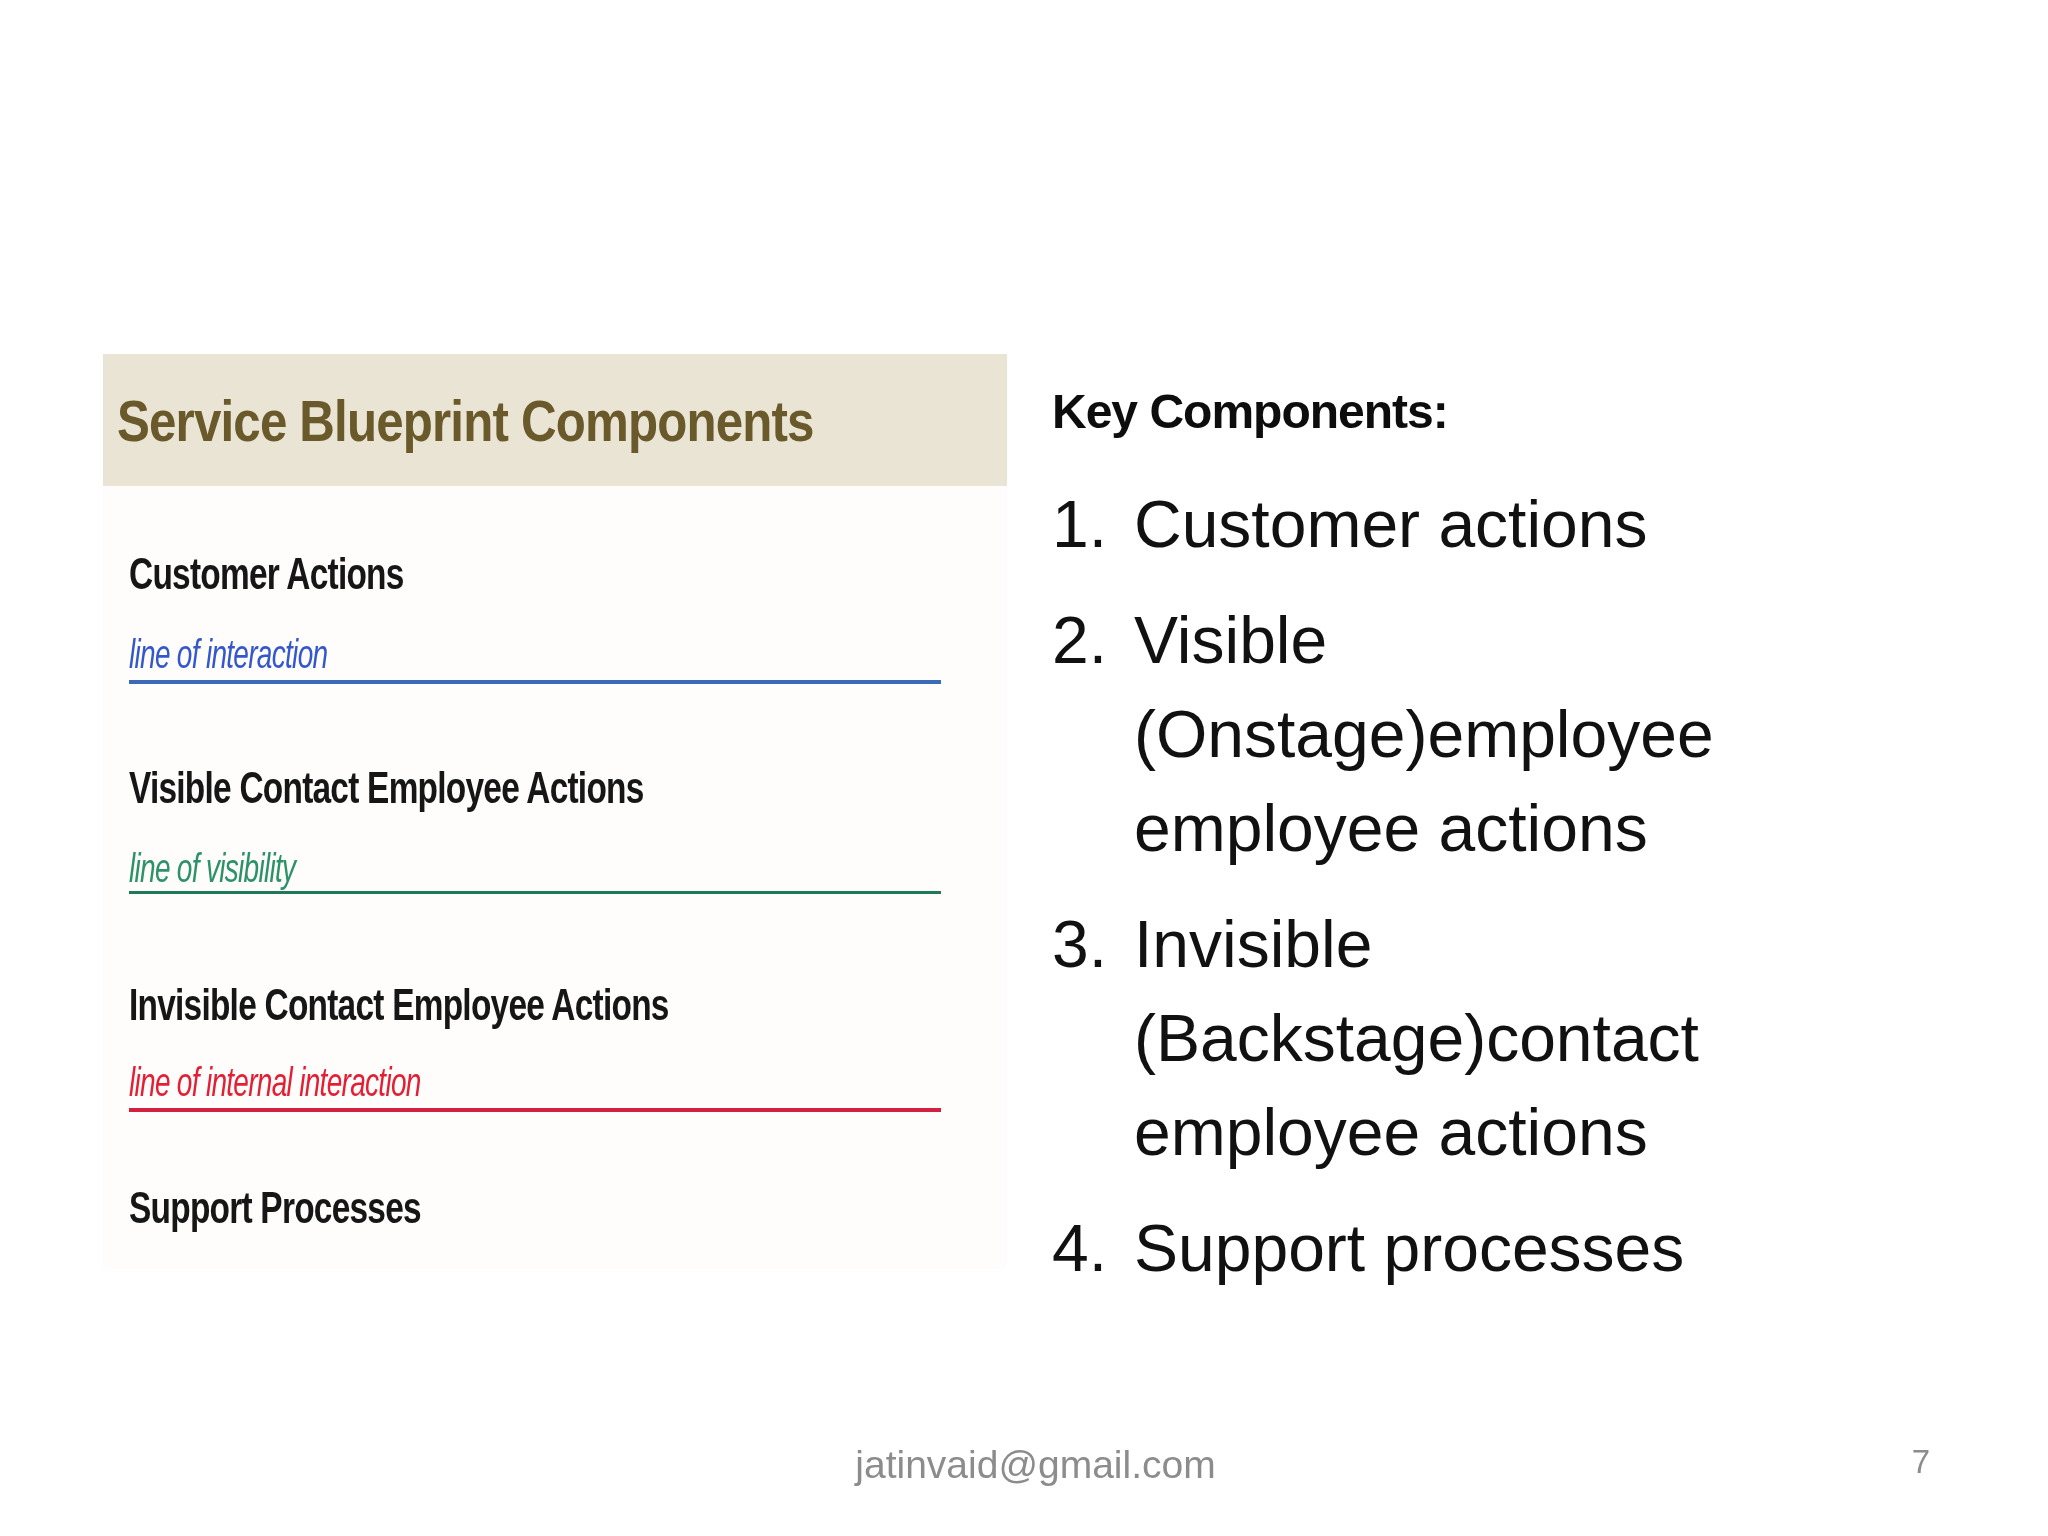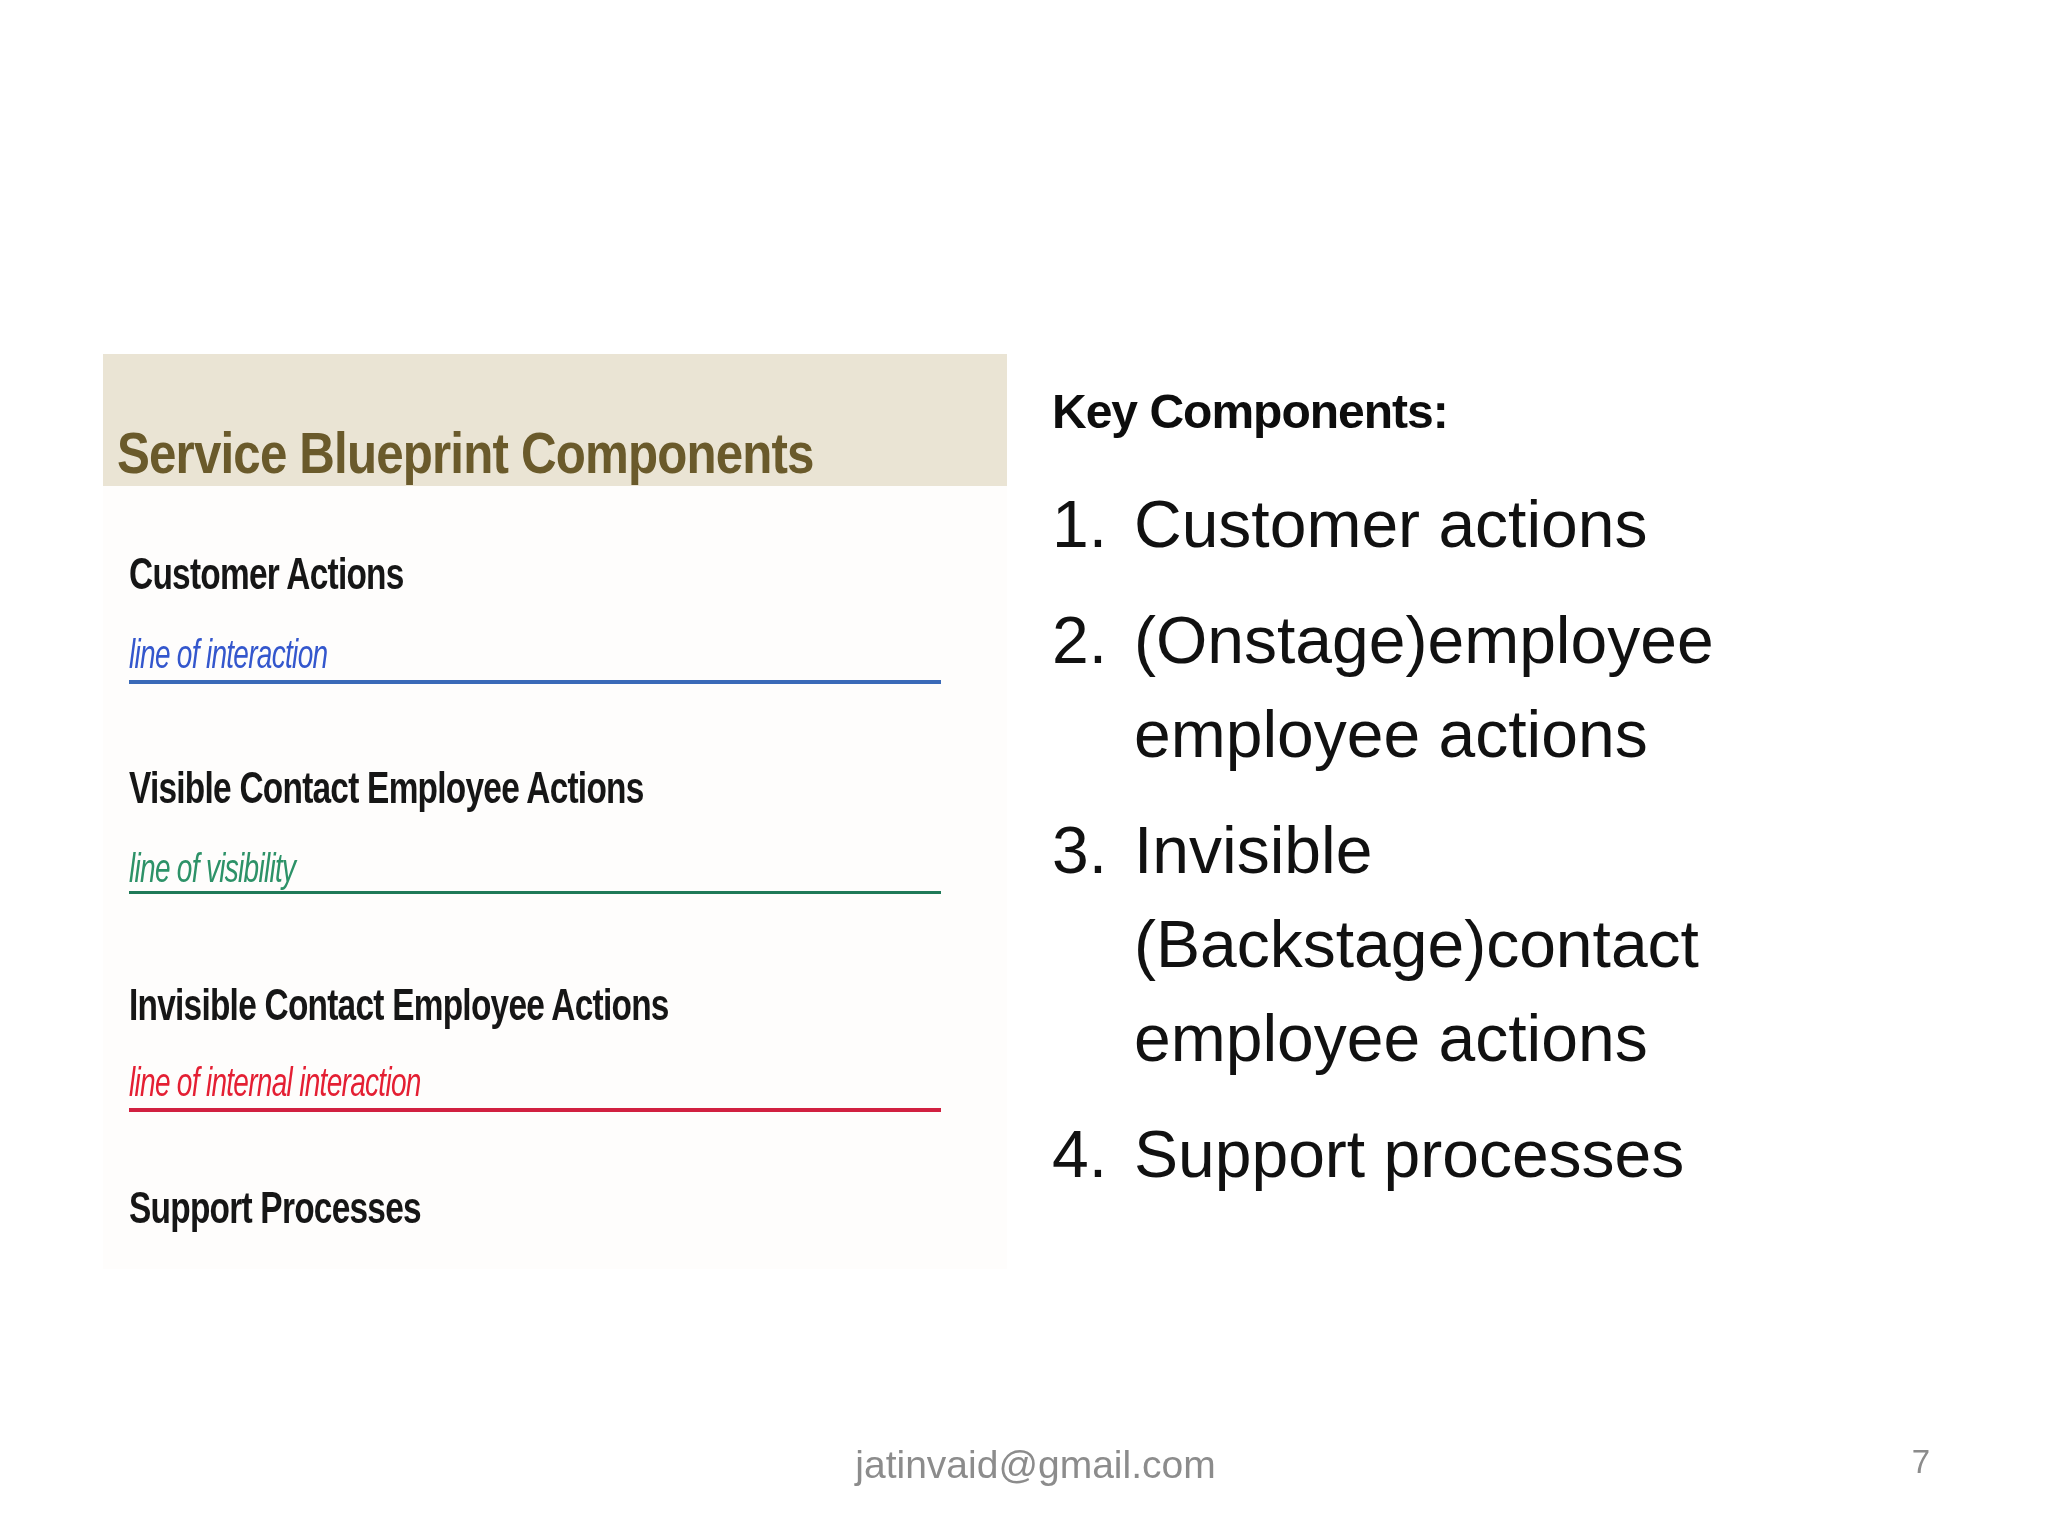--- a/index.html
+++ b/index.html
@@ -19,21 +19,21 @@
   }
 
   
   .panel{
     position:absolute;left:103px;top:354px;width:904px;height:915px;
     background:#fefdfc;
   }
   .panel-header{
     position:absolute;left:0;top:0;width:904px;height:132px;
     background:#eae4d4;
-    display:flex;align-items:flex-end;
+    display:flex;align-items:center;
   }
   .panel-header-text{
     display:inline-block;
     margin-left:14px;
     font-size:58px;font-weight:700;color:#6a5a2b;
     letter-spacing:-1px;white-space:nowrap;
     transform:scaleX(0.85);transform-origin:left center;
   }
   .p-label{
     position:absolute;left:26px;
@@ -120,20 +120,21 @@
     <ol class="kc-list">
       <li class="kc-item">
         <span class="kc-num">1.</span>
         <span class="kc-lines">
           <div>Customer actions</div>
         </span>
       </li>
       <li class="kc-item">
         <span class="kc-num">2.</span>
         <span class="kc-lines">
+          <div>Visible</div>
           <div>(Onstage)employee</div>
           <div>employee actions</div>
         </span>
       </li>
       <li class="kc-item">
         <span class="kc-num">3.</span>
         <span class="kc-lines">
           <div>Invisible</div>
           <div>(Backstage)contact</div>
           <div>employee actions</div>

